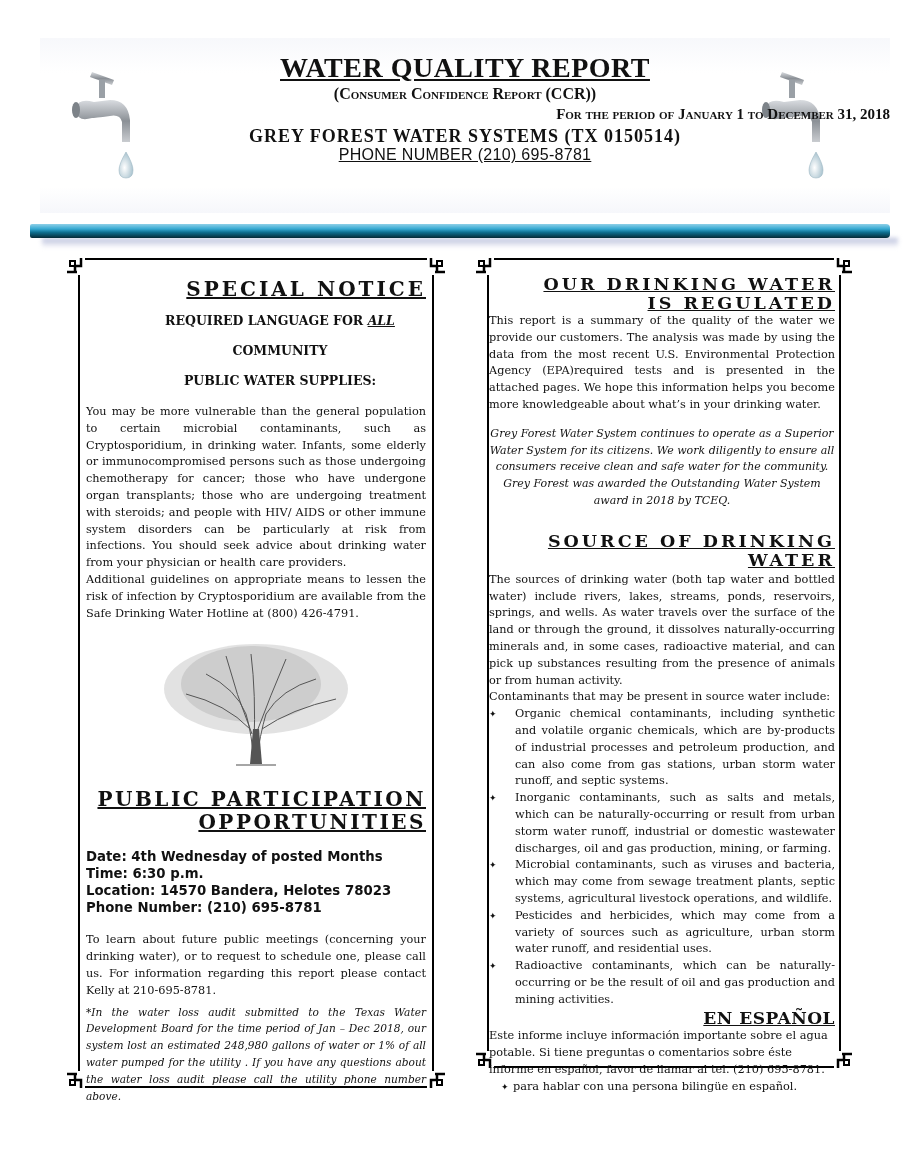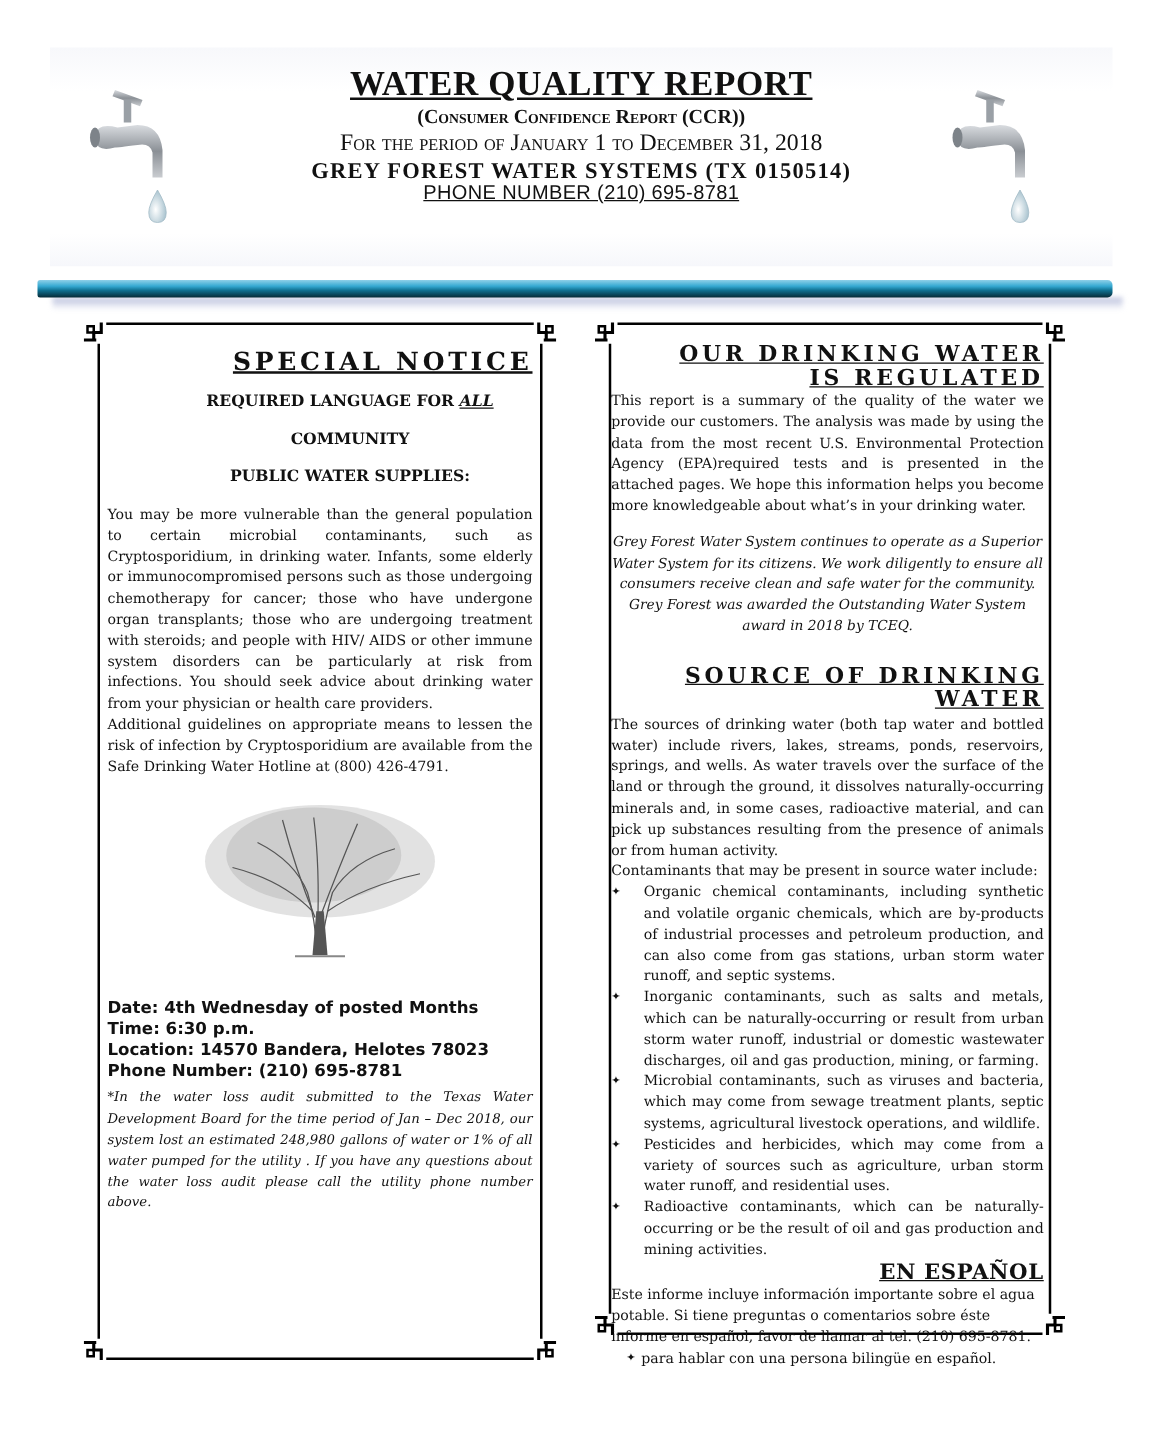--- a/index.html
+++ b/index.html
@@ -5,21 +5,21 @@
   html, body { margin:0; padding:0; }
   body { width:920px; height:1160px; background:#ffffff; position:relative; overflow:hidden; font-family:"DejaVu Serif", serif; color:#111; }
 
   .header { position:absolute; left:40px; top:38px; width:850px; height:175px; background:linear-gradient(#f7f8fb,#ffffff 20%,#ffffff 85%,#f6f7fb); }
   .faucet { position:absolute; top:22px; width:70px; height:130px; }
   .faucet.left { left:28px; }
   .faucet.right { left:718px; }
   .title-block { position:absolute; left:0; right:0; top:14px; text-align:center; }
   .title { font-family:"Liberation Serif", serif; font-weight:bold; font-size:28px; line-height:32px; text-decoration:underline; letter-spacing:0.5px; }
   .subtitle { font-family:"Liberation Serif", serif; font-weight:bold; font-size:16px; font-variant:small-caps; line-height:20px; }
-  .period { font-family:"Liberation Serif", serif; font-weight:normal; font-size:19px; font-variant:small-caps; line-height:21px; }
+  .period { font-family:"Liberation Serif", serif; font-weight:bold; font-size:15px; font-variant:small-caps; line-height:21px;text-align:right; }
   .system { font-family:"Liberation Serif", serif; font-weight:bold; font-size:18px; line-height:22px; letter-spacing:1px; }
   .phone { font-family:Liberation Sans, sans-serif; font-size:16px; text-decoration:underline; line-height:16px; letter-spacing:0.3px; }
 
   .bar { position:absolute; left:30px; top:224px; width:860px; height:14px; border-radius:2px 4px 4px 2px;
          background:linear-gradient(#8fd0e8 0%, #36a9d2 35%, #0f6f8f 60%, #062a36 100%); }
   .bar-shadow { position:absolute; left:42px; top:238px; width:856px; height:10px; background:linear-gradient(#b8bedb, rgba(220,224,240,0)); filter:blur(2px); }
 
   .frame { position:absolute; border:2.5px solid #000; box-sizing:border-box; }
   .frame.left { left:78px; top:258px; width:356px; height:830px; }
   .frame.right { left:487px; top:258px; width:354px; height:810px; }
@@ -138,26 +138,31 @@
           <path d="M106 95 Q135 75 180 65"></path>
           <path d="M98 110 Q100 60 95 20"></path>
           <path d="M100 100 Q115 60 130 25"></path>
           <path d="M96 100 Q80 60 70 22"></path>
         </g>
         <path d="M94 130 L97 95 L103 95 L106 130 Z" fill="#555"></path>
         <path d="M80 131 H120" stroke="#888" stroke-width="1.5"></path>
       </svg>
     </div>
 
+    <div class="section-title" style="font-size:20px; line-height:23px; letter-spacing:2.5px; margin-top:4px;">
+      <div>PUBLIC PARTICIPATION</div>
+      <div>OPPORTUNITIES</div>
+    </div>
     <div style="margin-top:14px;">
       <div class="meeting">Date: 4th Wednesday of posted Months</div>
       <div class="meeting">Time: 6:30 p.m.</div>
       <div class="meeting">Location: 14570 Bandera, Helotes 78023</div>
       <div class="meeting">Phone Number: (210) 695-8781</div>
     </div>
+    <div class="body-text" style="margin-top:16px;">To learn about future public meetings (concerning your drinking water), or to request to schedule one, please call us. For information regarding this report please contact Kelly at 210-695-8781.</div>
     <div class="footnote" style="margin-top:4px;">*In the water loss audit submitted to the Texas Water Development Board for the time period of Jan – Dec 2018, our system lost an estimated 248,980 gallons of water or 1% of all water pumped for the utility .  If you have any questions about the water loss audit please call the utility phone number above.</div>
   </div>
 </div>
 
 <div class="frame right">
   <div class="corner c-tl">
       <svg viewBox="0 0 18 18">
         <path d="M14 1 V9 H8 V15" fill="none" stroke="#000" stroke-width="2.5"></path>
         <rect x="3" y="4" width="5" height="5" fill="none" stroke="#000" stroke-width="2"></rect>
         <path d="M0 15 H10" stroke="#000" stroke-width="2.5"></path>

